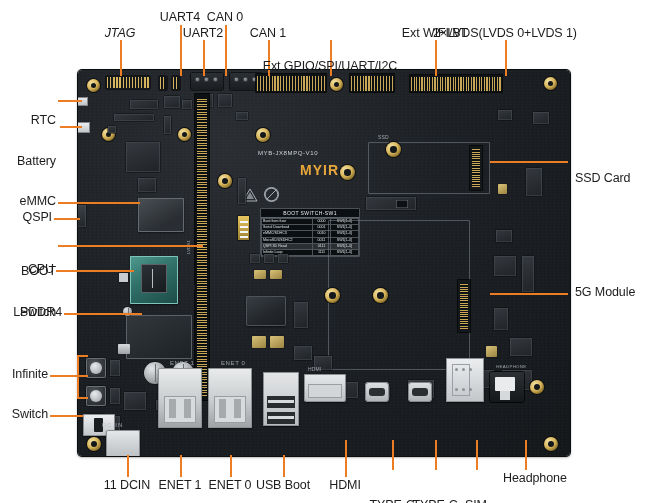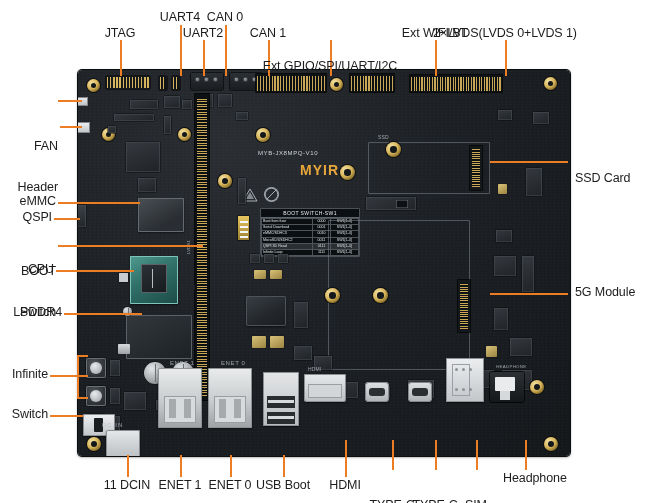--- a/index.html
+++ b/index.html
@@ -457,30 +457,30 @@
   <div class="ln lnv" style="left:283px;top:455px;height:22px;"></div>
   <div class="ln lnv" style="left:345px;top:440px;height:37px;"></div>
   <div class="ln lnv" style="left:392px;top:440px;height:30px;"></div>
   <div class="ln lnv" style="left:435px;top:440px;height:30px;"></div>
   <div class="ln lnv" style="left:476px;top:440px;height:30px;"></div>
   <div class="ln lnv" style="left:525px;top:440px;height:30px;"></div>
 
   <div class="lbl c" style="left:140px;top:11px;width:80px;">UART4</div>
   <div class="lbl c" style="left:185px;top:11px;width:80px;">CAN 0</div>
 
-  <div class="lbl c" style="left:80px;top:27px;width:80px;">JTAG</div>
+  <div class="lbl c" style="left:80px;top:27px;width:80px;font-style:italic;">JTAG</div>
   <div class="lbl c" style="left:163px;top:27px;width:80px;">UART2</div>
   <div class="lbl c" style="left:228px;top:27px;width:80px;">CAN 1</div>
   <div class="lbl c" style="left:252px;top:27px;width:156px;margin-top:33px;">Ext GPIO/SPI/UART/I2C</div>
   <div class="lbl c" style="left:385px;top:27px;width:100px;">Ext WIFI/BT</div>
   <div class="lbl c" style="left:432px;top:27px;width:146px;">2×LVDS(LVDS 0+LVDS 1)</div>
 
-  <div class="lbl r" style="left:0;top:113px;width:58px;">
-    <div>FAN</div>
-    <div>Header</div>
+  <div class="lbl r" style="left:0;top:87px;width:56px;">
+    <div>RTC</div>
+    <div>Battery</div>
   </div>
   <div class="lbl r" style="left:0;top:195px;width:56px;">eMMC</div>
   <div class="lbl r" style="left:0;top:211px;width:52px;">QSPI</div>
   <div class="lbl r" style="left:0;top:238px;width:56px;">
     <div>BOOT</div>
     <div>Switch</div>
   </div>
   <div class="lbl r" style="left:0;top:263px;width:54px;">CPU</div>
   <div class="lbl r" style="left:0;top:306px;width:62px;text-align:right;">LPDDR4</div>
   <div class="lbl r" style="left:0;top:368px;width:48px;">Infinite</div>

